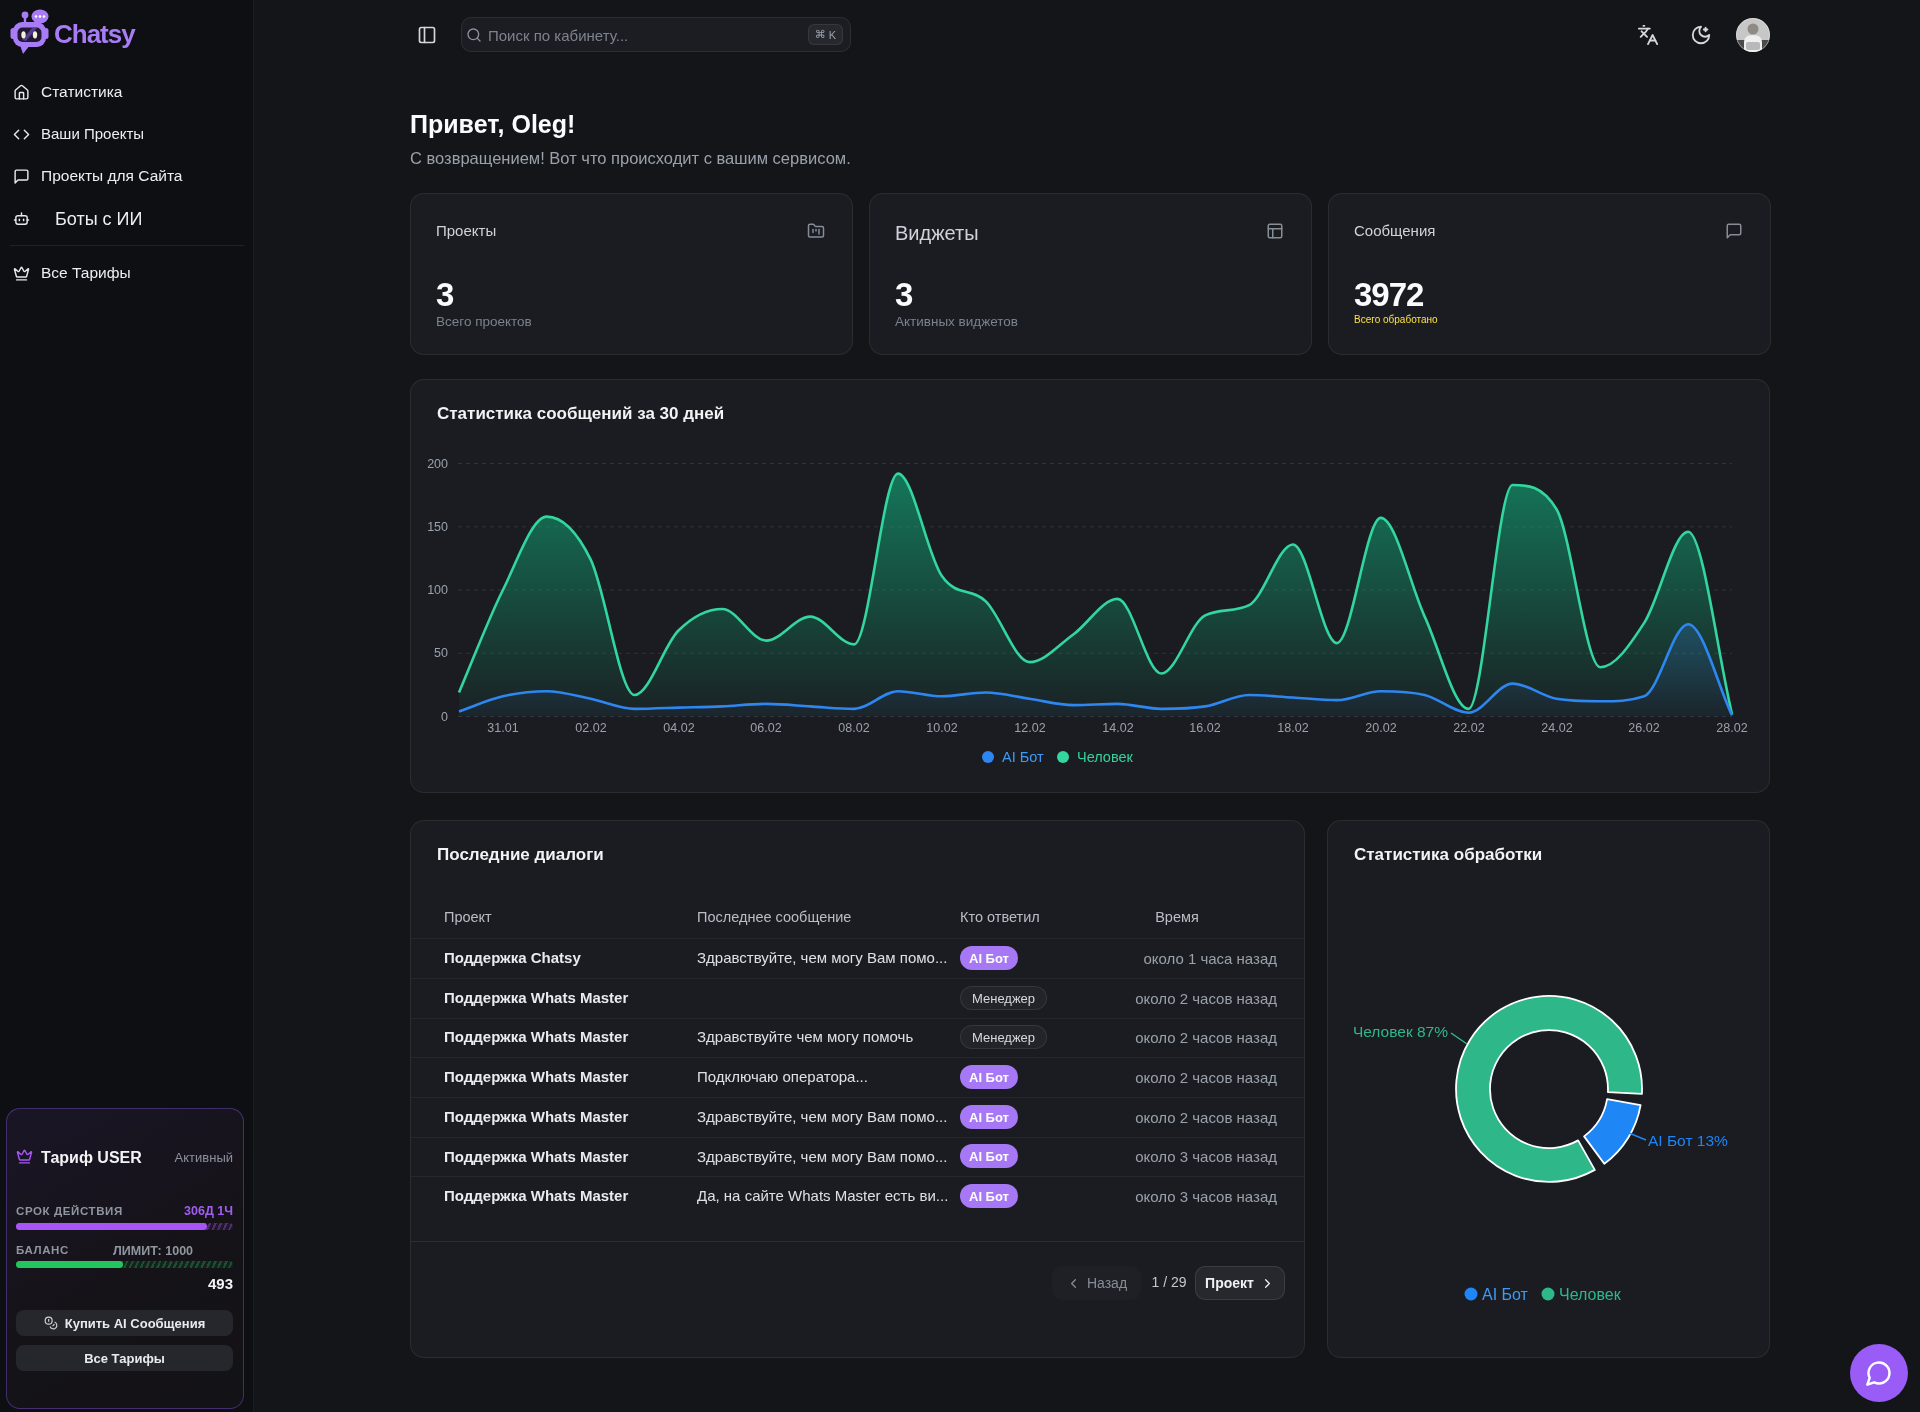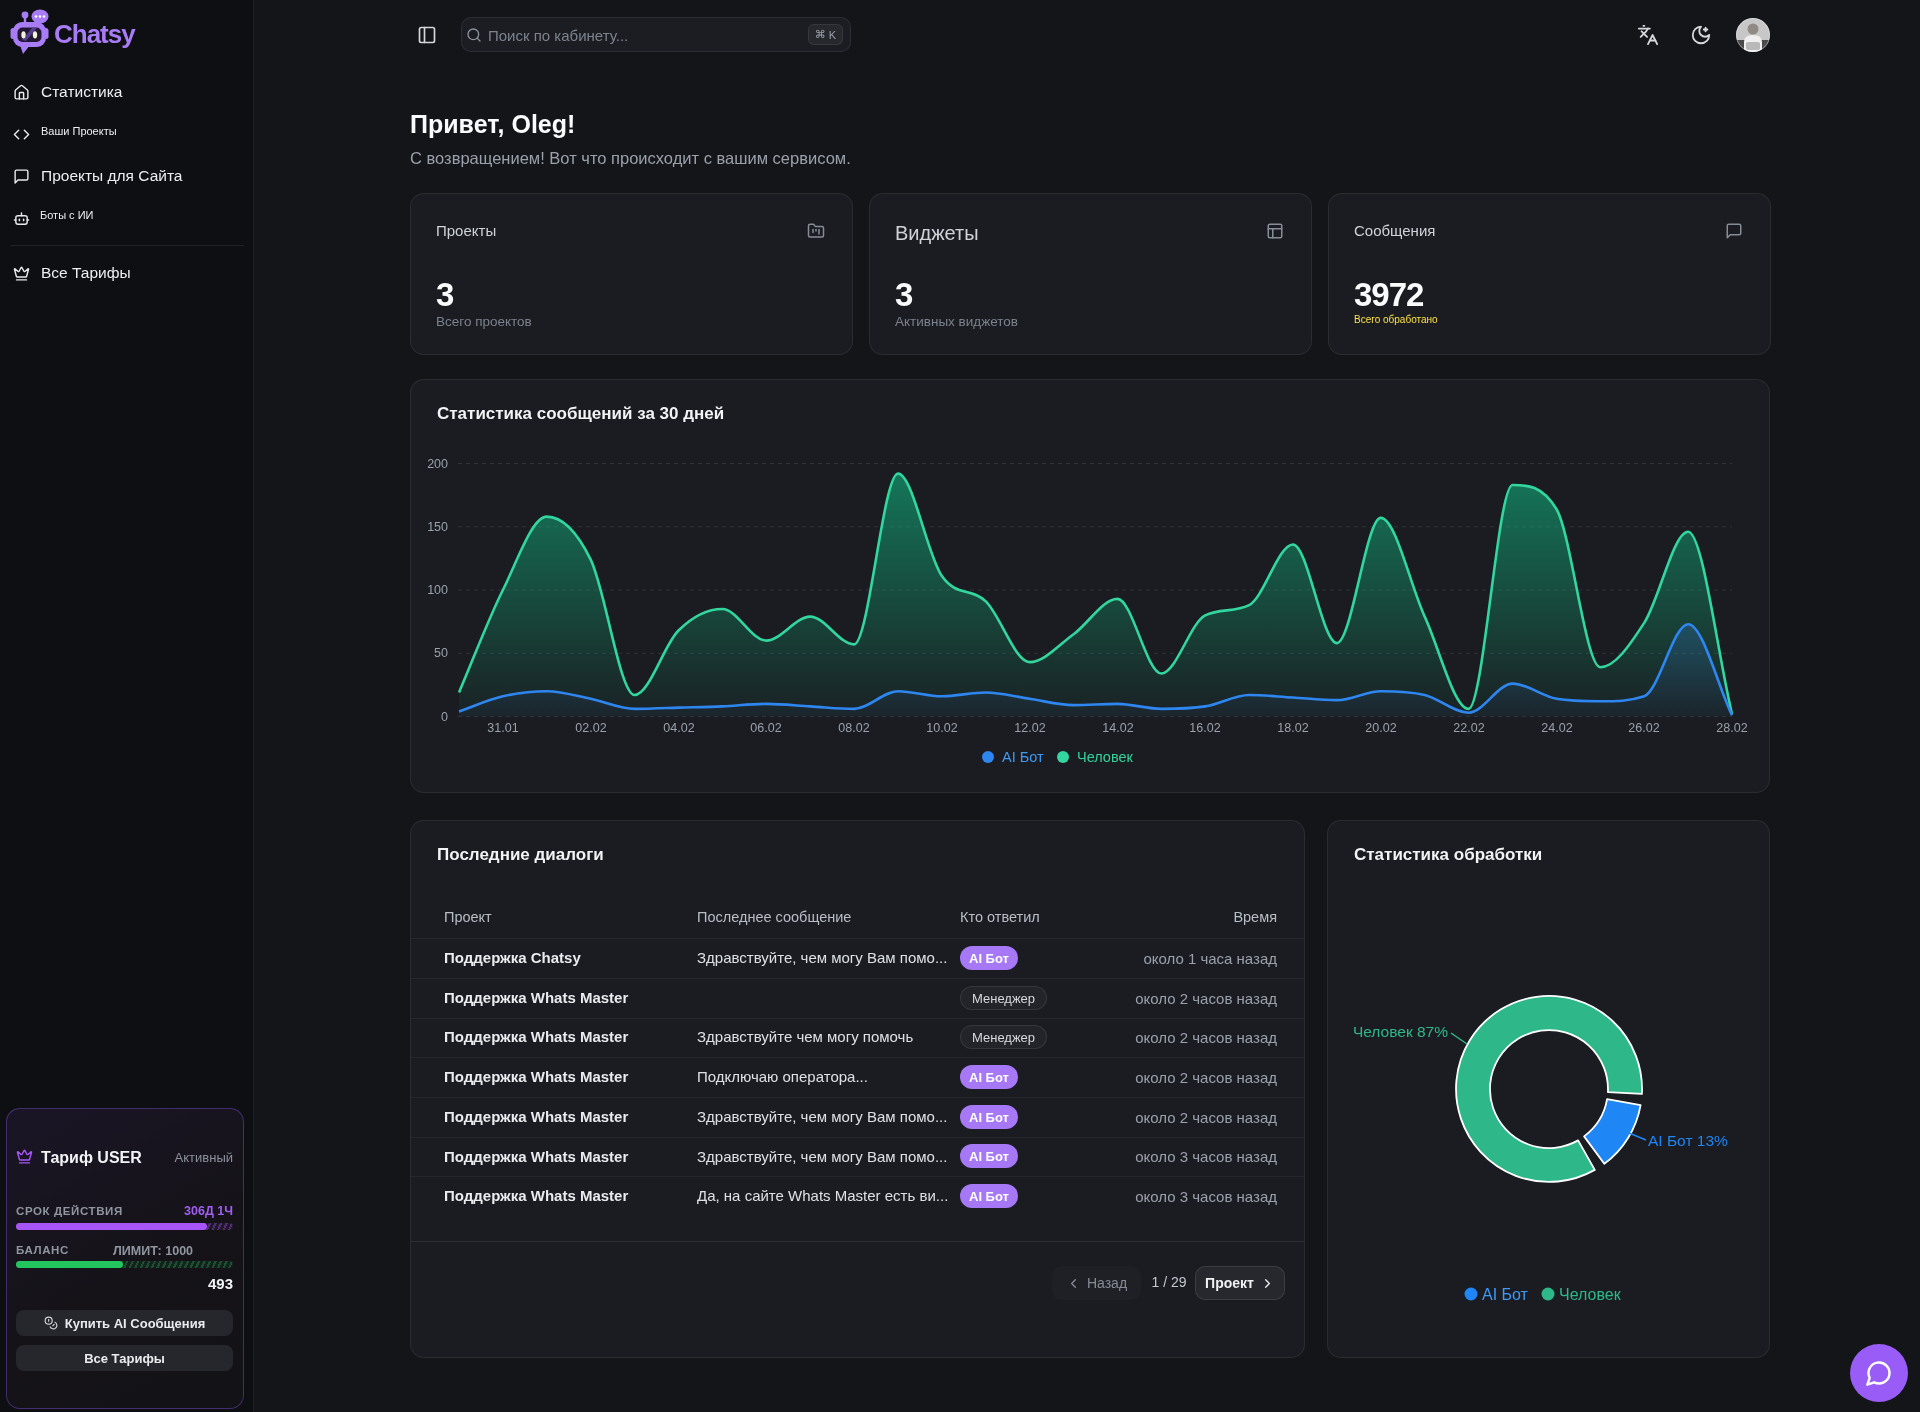--- a/index.html
+++ b/index.html
@@ -36,36 +36,36 @@
 <svg class="abs" style="left:13px;top:84px" width="17" height="17" viewBox="0 0 24 24" fill="none" stroke="#e8eaee" stroke-width="2" stroke-linecap="round" stroke-linejoin="round">
     <path d="M15 21v-8a1 1 0 0 0-1-1h-4a1 1 0 0 0-1 1v8"></path>
     <path d="M3 10a2 2 0 0 1 .709-1.528l7-6a2 2 0 0 1 2.582 0l7 6A2 2 0 0 1 21 10v9a2 2 0 0 1-2 2H5a2 2 0 0 1-2-2z"></path>
   </svg>
 <div class="abs" style="left:41px;top:83px;font-size:15.5px;color:#eceef1">Статистика</div>
 
 <svg class="abs" style="left:13px;top:126px" width="17" height="17" viewBox="0 0 24 24" fill="none" stroke="#e8eaee" stroke-width="2" stroke-linecap="round" stroke-linejoin="round">
     <polyline points="16 18 22 12 16 6"></polyline>
     <polyline points="8 6 2 12 8 18"></polyline>
   </svg>
-<div class="abs" style="left:41px;top:125px;font-size:11px;color:#eceef1">Ваши Проекты</div>
+<div class="abs" style="left:41px;top:125px;font-size:15px;color:#eceef1">Ваши Проекты</div>
 
 <svg class="abs" style="left:13px;top:168px" width="17" height="17" viewBox="0 0 24 24" fill="none" stroke="#e8eaee" stroke-width="2" stroke-linecap="round" stroke-linejoin="round">
     <path d="M21 15a2 2 0 0 1-2 2H7l-4 4V5a2 2 0 0 1 2-2h14a2 2 0 0 1 2 2z"></path>
   </svg>
 <div class="abs" style="left:41px;top:167px;font-size:15.5px;color:#eceef1">Проекты для Сайта</div>
 
 <svg class="abs" style="left:13px;top:210px" width="17" height="17" viewBox="0 0 24 24" fill="none" stroke="#e8eaee" stroke-width="2" stroke-linecap="round" stroke-linejoin="round">
     <path d="M12 8V4"></path>
     <rect width="16" height="12" x="4" y="8" rx="3"></rect>
     <path d="M2 14h2"></path>
     <path d="M20 14h2"></path>
     <path d="M15 13v2"></path>
     <path d="M9 13v2"></path>
   </svg>
-<div class="abs" style="left:40px;top:209px;font-size:11px;color:#eceef1">Боты с ИИ</div>
+<div class="abs" style="left:55px;top:209px;font-size:18px;color:#eceef1">Боты с ИИ</div>
 
 <div class="abs" style="left:10px;top:245px;width:234px;height:1px;background:rgba(255,255,255,.08)"></div>
 
 <svg class="abs" style="left:13px;top:265px" width="17" height="17" viewBox="0 0 24 24" fill="none" stroke="#e8eaee" stroke-width="2" stroke-linecap="round" stroke-linejoin="round">
     <path d="M11.562 3.266a.5.5 0 0 1 .876 0L15.39 8.87a1 1 0 0 0 1.516.294L21.183 5.5a.5.5 0 0 1 .798.519l-2.834 10.246a1 1 0 0 1-.956.735H5.81a1 1 0 0 1-.957-.735L2.02 6.02a.5.5 0 0 1 .798-.519l4.276 3.664a1 1 0 0 0 1.516-.294z"></path>
     <path d="M5 21h14"></path>
   </svg>
 <div class="abs" style="left:41px;top:264px;font-size:15.5px;color:#eceef1">Все Тарифы</div>
 
 <div class="abs" style="left:6px;top:1108px;width:238px;height:301px;border-radius:14px;
@@ -221,21 +221,21 @@
   <text x="592" y="383" style="font:14.5px 'Liberation Sans'" fill="#3f9af6">AI Бот</text>
   <circle cx="653" cy="378" r="6" fill="#33d69e"></circle>
   <text x="667" y="383" style="font:14.5px 'Liberation Sans'" fill="#34d399">Человек</text>
 </svg>
 
 <div class="card" style="left:410px;top:820px;width:895px;height:538px"></div>
 <div class="abs" style="left:437px;top:845px;font-size:17px;font-weight:700;color:#f2f3f5">Последние диалоги</div>
 <div class="abs" style="left:444px;top:909px;font-size:14.5px;color:#b9bec6">Проект</div>
 <div class="abs" style="left:697px;top:909px;font-size:14.5px;color:#b9bec6">Последнее сообщение</div>
 <div class="abs" style="left:960px;top:909px;font-size:14.5px;color:#b9bec6">Кто ответил</div>
-<div class="abs" style="left:1077px;top:909px;width:200px;text-align:right;font-size:14.5px;color:#b9bec6">Время</div>
+<div class="abs" style="left:1077px;top:909px;width:200px;text-align:center;font-size:14.5px;color:#b9bec6">Время</div>
 <div class="abs" style="left:411px;top:938px;width:893px;height:1px;background:rgba(255,255,255,.05)"></div>
 <div class="abs" style="left:444px;top:949px;font-size:15px;font-weight:700;color:#e9ebee">Поддержка Chatsy</div>
 <div class="abs" style="left:697px;top:949px;font-size:15px;color:#dde0e5">Здравствуйте, чем могу Вам помо...</div>
 <div class="abs" style="left:960px;top:946px;height:24px;padding:0 9px;border-radius:12px;background:#a678f5;display:flex;align-items:center">
     <span style="font-size:13px;font-weight:700;color:#fff">AI Бот</span>
   </div>
 <div class="abs" style="left:1077px;top:950px;width:200px;text-align:right;font-size:15px;color:#9aa1ab">около 1 часа назад</div>
 <div class="abs" style="left:411px;top:978px;width:893px;height:1px;background:rgba(255,255,255,.05)"></div>
 <div class="abs" style="left:444px;top:989px;font-size:15px;font-weight:700;color:#e9ebee">Поддержка Whats Master</div>
 <div class="abs" style="left:960px;top:986px;height:24px;padding:0 11px;border-radius:12px;background:#222429;border:1px solid rgba(255,255,255,.09);display:flex;align-items:center">

